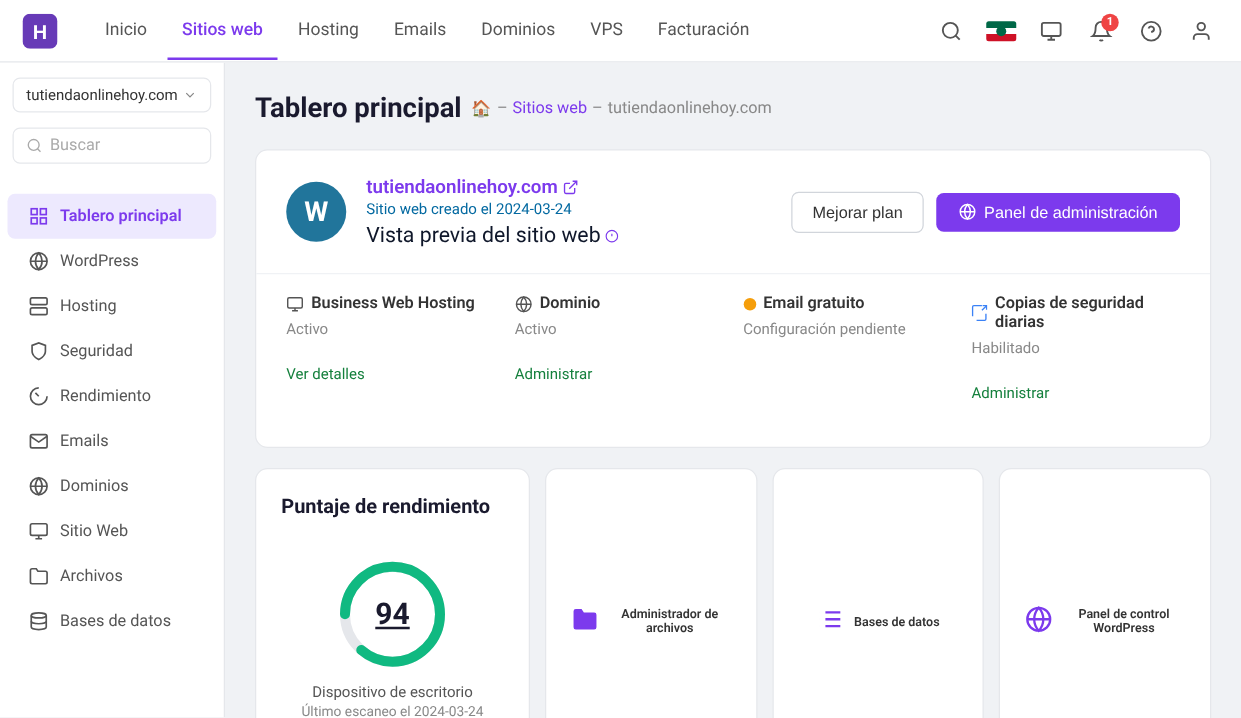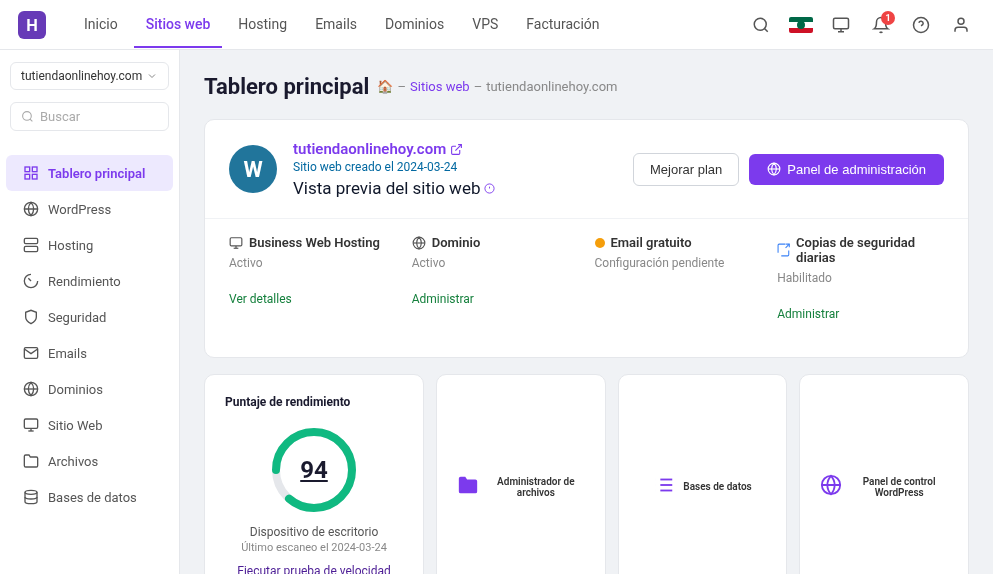--- a/index.html
+++ b/index.html
@@ -51,21 +51,21 @@
 
     
     .service-row { display: grid; grid-template-columns: 1fr 1fr 1fr 1fr; gap: 16px; margin-bottom: 16px; }
     .service-item { display: flex; flex-direction: column; gap: 2px; }
     .service-icon { display: flex; align-items: center; gap: 6px; font-size: 13px; font-weight: 600; color: #333; margin-bottom: 4px; }
     .service-status { font-size: 12px; color: #888; }
     .service-link { font-size: 12px; color: #15803d; cursor: pointer; margin-top: 20px; }
     .widget-card { background: #fff; border-radius: 10px; padding: 20px; border: 1px solid #e5e7eb; display: flex; align-items: center; justify-content: center; cursor: pointer; min-height: 80px; transition: box-shadow 0.2s; }
     .widget-card-label { font-size: 10px; font-weight: 600; color: #333; text-align: center; }
     .perf-card { background: #fff; border-radius: 10px; padding: 20px; border: 1px solid #e5e7eb; }
-    .perf-title { font-size: 12px; font-weight: 700; color: #1a1a2e; margin-bottom: 16px; }
+    .perf-title { font-size: 16px; font-weight: 700; color: #1a1a2e; margin-bottom: 32px; }
     .circle-container { display: flex; justify-content: center; margin-bottom: 10px; }
     .circle-score { position: relative; width: 90px; height: 90px; }
     .circle-score svg { transform: rotate(-90deg); }
     .circle-score-value { position: absolute; top: 50%; left: 50%; transform: translate(-50%, -50%); font-size: 24px; font-weight: 700; color: #1a1a2e; text-decoration: underline; }
     .perf-device { font-size: 12px; color: #555; text-align: center; margin-bottom: 2px; }
     .perf-scan { font-size: 11px; color: #888; text-align: center; margin-bottom: 10px; }
     .perf-action { color: #4c1d95; font-size: 12px; cursor: pointer; text-align: center; }
 
     
     .site-card-divider { border: none; border-top: 1px solid #f0f2f5; margin: 0 -24px 16px; }
@@ -179,33 +179,33 @@
             <rect x="2" y="14" width="20" height="8" rx="2"></rect>
             <line x1="6" y1="6" x2="6.01" y2="6"></line>
             <line x1="6" y1="18" x2="6.01" y2="18"></line>
           </svg>
       </span>
       <span>Hosting</span>
     </div>
     <div class="sidebar-item">
       <span class="sidebar-item-icon">
         <svg width="16" height="16" viewBox="0 0 24 24" fill="none" stroke="currentColor" stroke-width="2">
+            <path d="M12 22s8-4 8-10V5l-8-3-8 3v7c0 6 8 10 8 10z"></path>
+          </svg>
+      </span>
+      <span>Seguridad</span>
+    </div>
+    <div class="sidebar-item">
+      <span class="sidebar-item-icon">
+        <svg width="16" height="16" viewBox="0 0 24 24" fill="none" stroke="currentColor" stroke-width="2">
             <path d="M12 2a10 10 0 1 0 10 10"></path>
             <path d="M12 12 8 8"></path>
           </svg>
       </span>
       <span>Rendimiento</span>
-    </div>
-    <div class="sidebar-item">
-      <span class="sidebar-item-icon">
-        <svg width="16" height="16" viewBox="0 0 24 24" fill="none" stroke="currentColor" stroke-width="2">
-            <path d="M12 22s8-4 8-10V5l-8-3-8 3v7c0 6 8 10 8 10z"></path>
-          </svg>
-      </span>
-      <span>Seguridad</span>
     </div>
     <div class="sidebar-item">
       <span class="sidebar-item-icon">
         <svg width="16" height="16" viewBox="0 0 24 24" fill="none" stroke="currentColor" stroke-width="2">
             <path d="M4 4h16c1.1 0 2 .9 2 2v12c0 1.1-.9 2-2 2H4c-1.1 0-2-.9-2-2V6c0-1.1.9-2 2-2z"></path>
             <polyline points="22,6 12,13 2,6"></polyline>
           </svg>
       </span>
       <span>Emails</span>
     </div>

